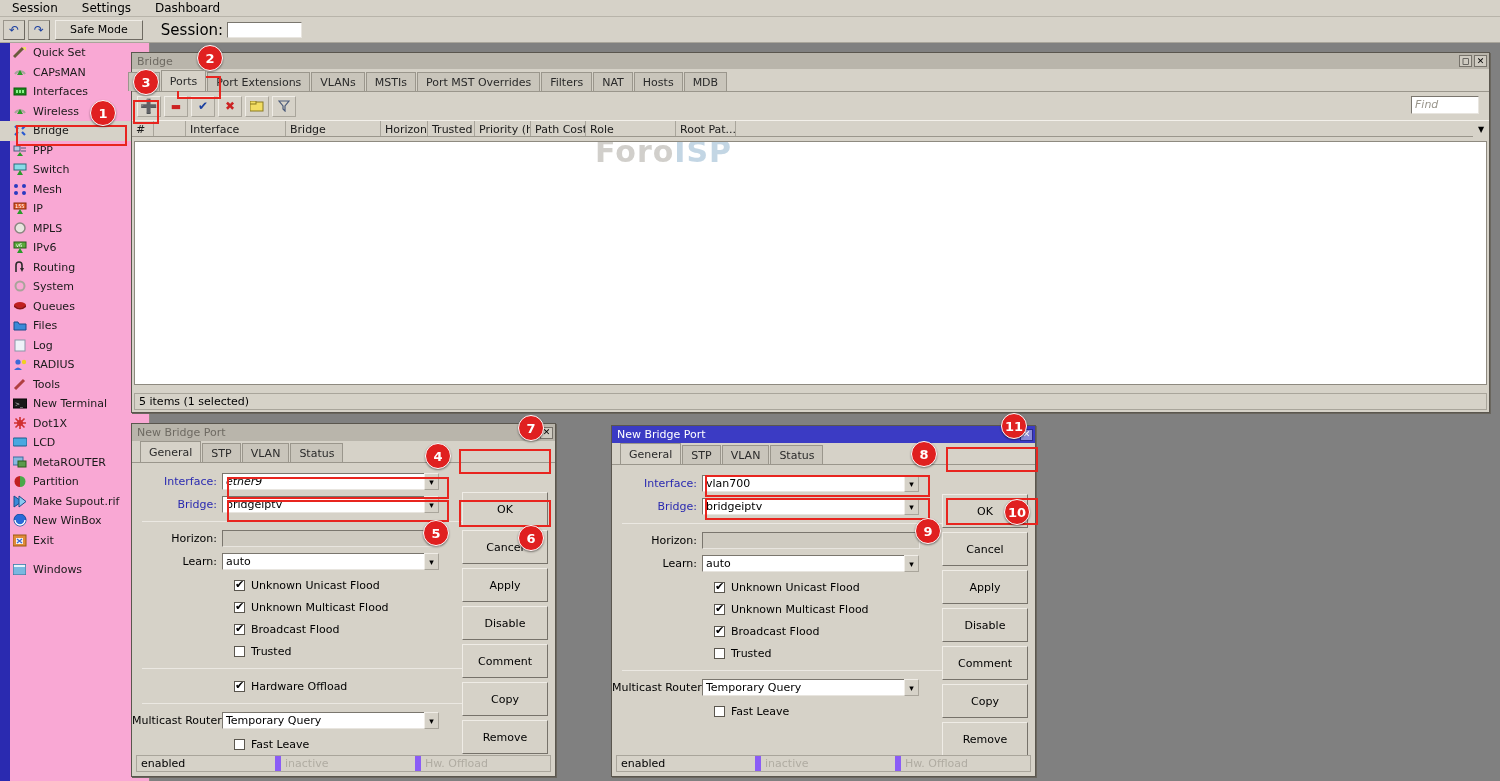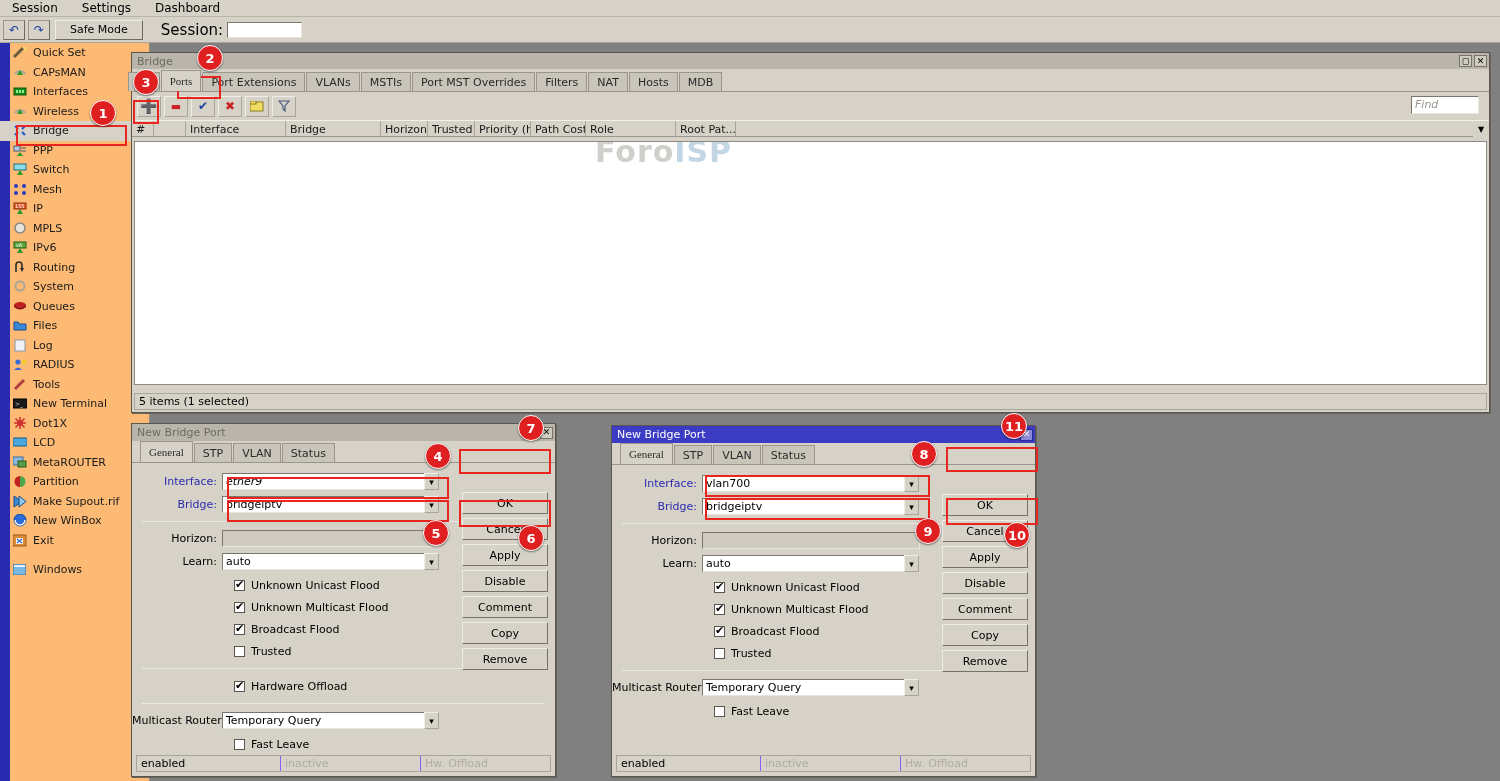--- a/index.html
+++ b/index.html
@@ -39,21 +39,21 @@
   }
   #sesslabel { font-size:15px; margin-right:4px; }
   #sessinput {
     width:75px; height:16px; background:#fff; border:1px solid #7a766e;
     border-right-color:#e8e5df; border-bottom-color:#e8e5df;
   }
 
   
   #sidebar {
     position:absolute; left:0; top:43px; width:150px; height:738px;
-    background:#fdba74; border-right:1px solid #8e8a80;
+    background:#f9a8d4; border-right:1px solid #8e8a80;
   }
   #sidebar .railblue {
     position:absolute; left:0; top:0; width:10px; height:100%;
     background:#2a2ab0;
   }
   .sb-item {
     position:relative; height:19.5px; display:flex; align-items:center;
     padding-left:12px; font-size:11px; color:#1a1a1a;
   }
   .sb-item .ic {
@@ -82,21 +82,21 @@
   }
   #tabrow {
     height:23px; display:flex; align-items:flex-end; padding-left:6px;
     background:#d6d2c8; border-bottom:1px solid #9a968c;
   }
   .tab {
     height:19px; padding:0 8px; font-size:11px; line-height:19px;
     background:#c9c5bb; border:1px solid #9a968c; border-bottom:none;
     margin-right:1px; color:#2a2a2a;
   }
-  .tab.active { background:#d6d2c8; height:21px; line-height:21px; position:relative; z-index:2;font-family:Liberation Serif, serif; }
+  .tab.active { background:#d6d2c8; height:21px; line-height:21px; position:relative; z-index:2; }
   .tab.clipped { margin-left:-10px; }
   #wtoolbar {
     height:28px; display:flex; align-items:center; padding-left:5px;
     background:#d6d2c8; position:relative;
   }
   .wbtn {
     width:24px; height:21px; margin-right:3px; background:#d6d2c8;
     border:1px solid #a9a59b; border-top-color:#f0ede7; border-left-color:#f0ede7;
     display:flex; align-items:center; justify-content:center;
     font-size:14px; font-weight:bold;
@@ -178,29 +178,29 @@
     width:11px; height:11px; background:#fff; border:1px solid #5a564e;
     margin-right:6px; flex:none; position:relative;
   }
   .cbox.on::after {
     content:"\2714"; position:absolute; left:0px; top:-3px;
     font-size:11px; color:#000; line-height:13px;
   }
   .hr { height:1px; background:#b2aea4; border-bottom:1px solid #ebe8e2; }
   .btncol { position:absolute; top:0; width:86px; }
   .dbtn {
-    height:22px; width:86px; margin-bottom:4px; background:#d6d2c8;
+    height:34px; width:86px; margin-bottom:4px; background:#d6d2c8;
     border:1px solid #efece6; border-right-color:#76726a; border-bottom-color:#76726a;
     display:flex; align-items:center; justify-content:center; font-size:11px;
   }
   .dlg .sbar {
     position:absolute; left:4px; right:4px; bottom:4px; height:17px;
     display:flex; border:1px solid #a9a59b; background:#d6d2c8; font-size:11px;
   }
-  .dlg .sbar div { border-right:1px solid #8b5cf6; line-height:15px; padding-left:4px; }
+  .dlg .sbar div { border-right:6px solid #8b5cf6; line-height:15px; padding-left:4px; }
   .dlg .sbar .dim { color:#b0aca2; }
 
   
   .redbox { position:absolute; border:2px solid #e8251f; pointer-events:none; }
   .badge {
     position:absolute; width:26px; height:26px; border-radius:50%;
     background:#e02020; color:#fff; font-size:13px; font-weight:bold;
     display:flex; align-items:center; justify-content:center;
     border:1px solid #fff; box-shadow:0 1px 2px rgba(0,0,0,.45);
   }
@@ -730,15 +730,15 @@
 <div id="badges">
     <div class="badge" style="left: 90px; top: 100px; background: rgb(224, 32, 32);">1</div>
     <div class="badge" style="left: 197px; top: 45px; background: rgb(224, 32, 32);">2</div>
     <div class="badge" style="left: 133px; top: 69px; background: rgb(224, 32, 32);">3</div>
     <div class="badge" style="left: 425px; top: 443px; background: rgb(224, 32, 32);">4</div>
     <div class="badge" style="left: 423px; top: 520px; background: rgb(224, 32, 32);">5</div>
     <div class="badge" style="left: 518px; top: 525px; background: rgb(224, 32, 32);">6</div>
     <div class="badge" style="left: 518px; top: 415px; background: rgb(224, 32, 32);">7</div>
     <div class="badge" style="left: 911px; top: 441px; background: rgb(224, 32, 32);">8</div>
     <div class="badge" style="left: 915px; top: 518px; background: rgb(224, 32, 32);">9</div>
-    <div class="badge" style="left: 1004px; top: 522px; background: rgb(224, 32, 32);">10</div>
+    <div class="badge" style="left: 1004px; top: 499px; background: rgb(224, 32, 32);">10</div>
     <div class="badge" style="left: 1001px; top: 413px; background: rgb(224, 32, 32);">11</div>
   </div>
 
 </body></html>

